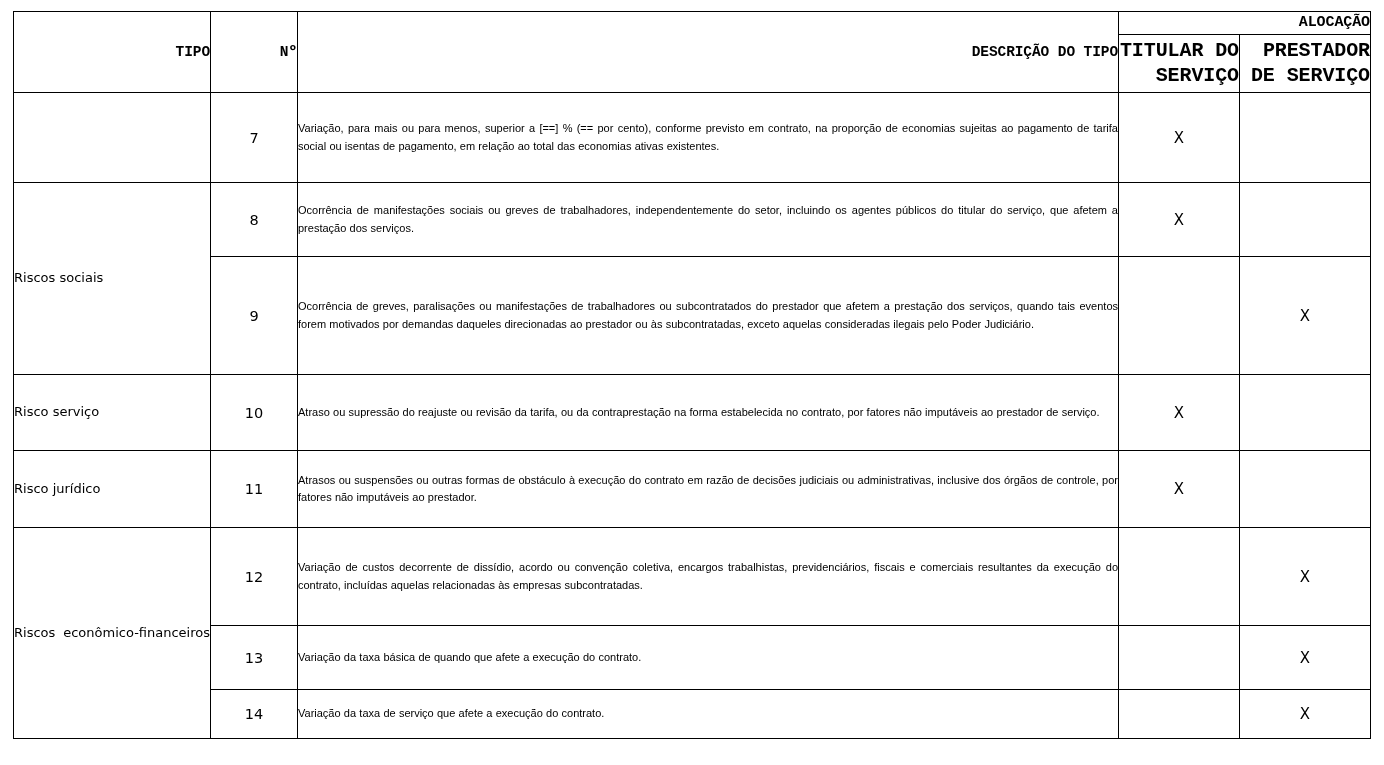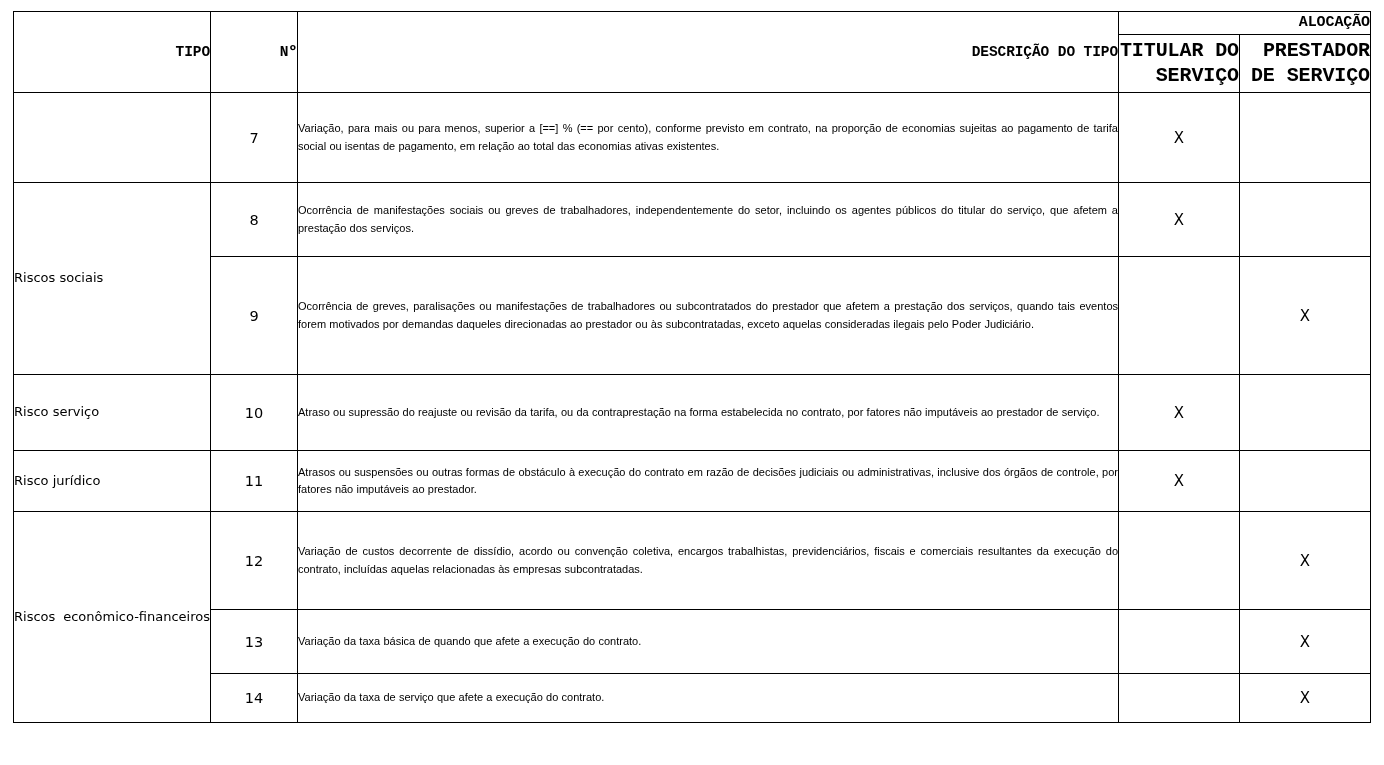--- a/index.html
+++ b/index.html
@@ -103,21 +103,21 @@
     text-align: center;
     vertical-align: middle;
     padding: 4px 2px;
   }
 
   
   .r7  { height: 90px; }
   .r8  { height: 74px; }
   .r9  { height: 118px; }
   .r10 { height: 76px; }
-  .r11 { height: 61px; }
+  .r11 { height: 77px; }
   .r12 { height: 98px; }
   .r13 { height: 64px; }
   .r14 { height: 49px; }
 </style>
 </head>
 <body>
 
 <div class="page">
 
   <table class="risk-table">

